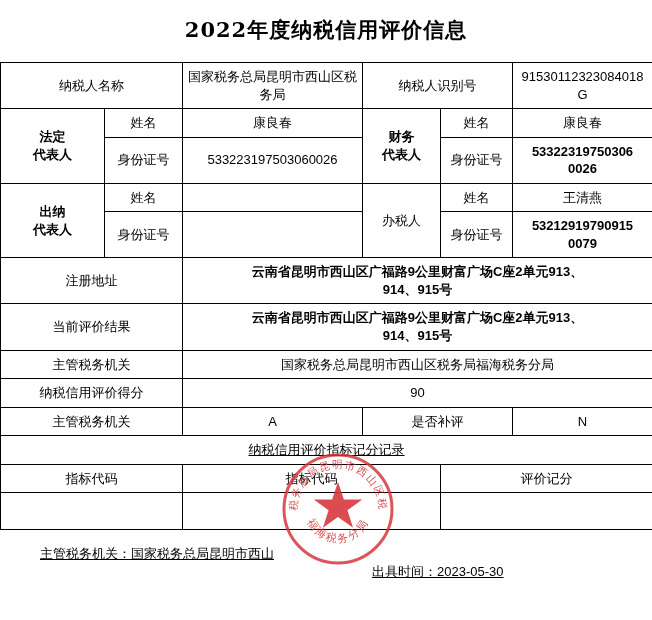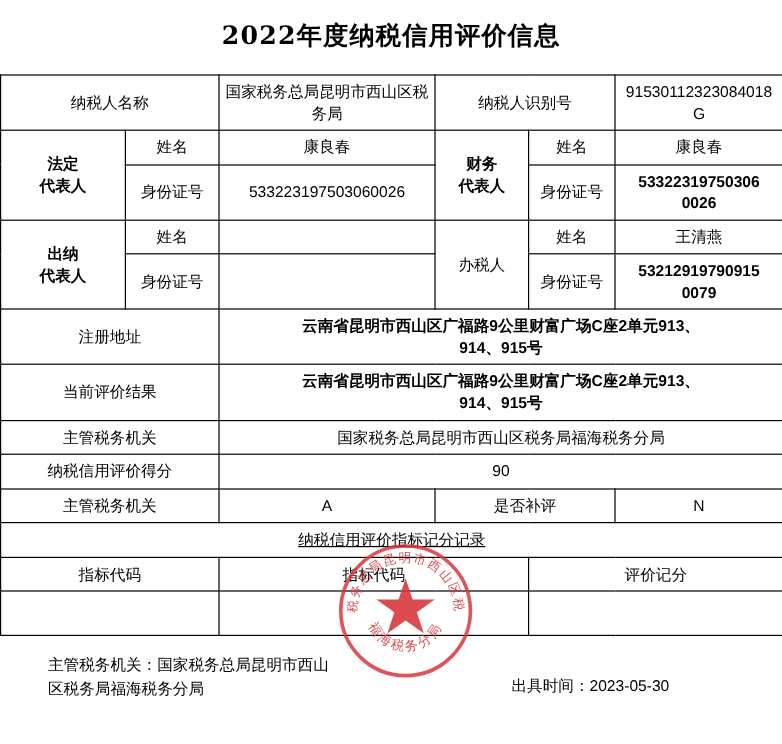--- a/index.html
+++ b/index.html
@@ -63,28 +63,29 @@
     text-decoration: underline;
   }
   .footer {
     width: 572px;
     margin: 10px auto 0 auto;
     display: flex;
     justify-content: space-between;
     align-items: flex-start;
     font-size: 13px;
     line-height: 1.5;
+    text-decoration: underline;
   }
   .footer-left {
     width: 300px;
     text-align: left;
   }
   .footer-right {
     width: 240px;
-    text-align: center;
+    text-align: left;
     padding-top: 18px;
   }
   
   .seal {
     position: absolute;
     left: 279px;
     top: 434px;
     width: 118px;
     height: 118px;
     pointer-events: none;
@@ -206,21 +207,20 @@
         <td colspan="2"></td>
         <td colspan="2"></td>
         <td colspan="2"></td>
       </tr>
     </tbody>
   </table>
 
   <div class="footer">
     <div class="footer-left">
       <span>主管税务机关：国家税务总局昆明市西山</span><br>
-      <span>区税务局福海税务分局</span>
     </div>
     <div class="footer-right">
       <span>出具时间：</span><span>2023-05-30</span>
     </div>
   </div>
 
   <div class="seal">
     <svg width="118" height="118" viewBox="0 0 118 118" aria-hidden="true">
       <defs>
         <path id="sealTopArc" d="M 18,59 A 41,41 0 0 1 100,59"></path>

